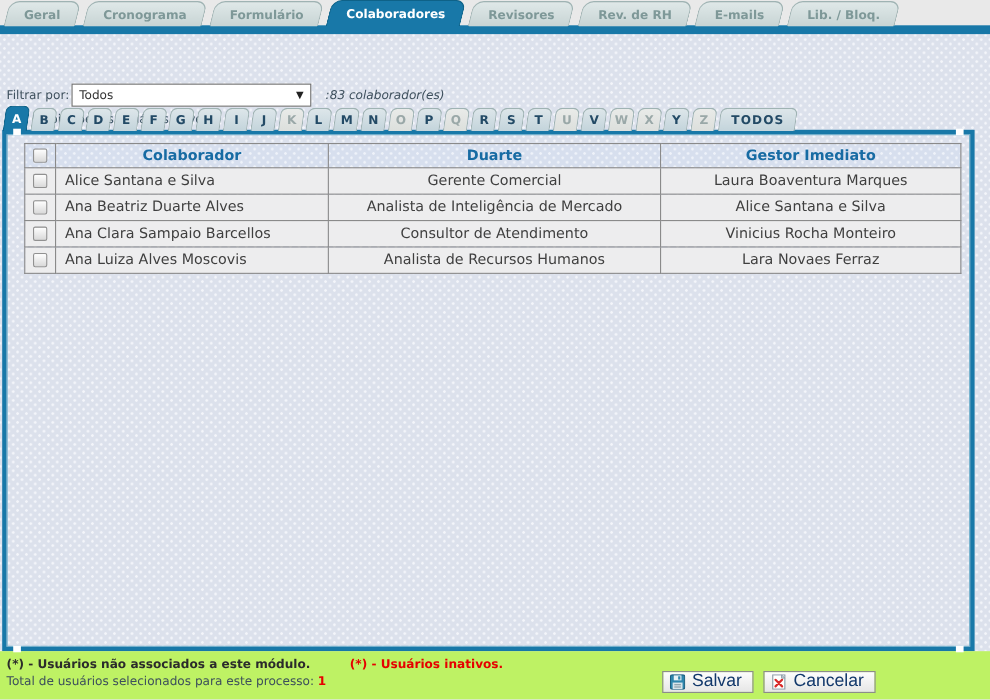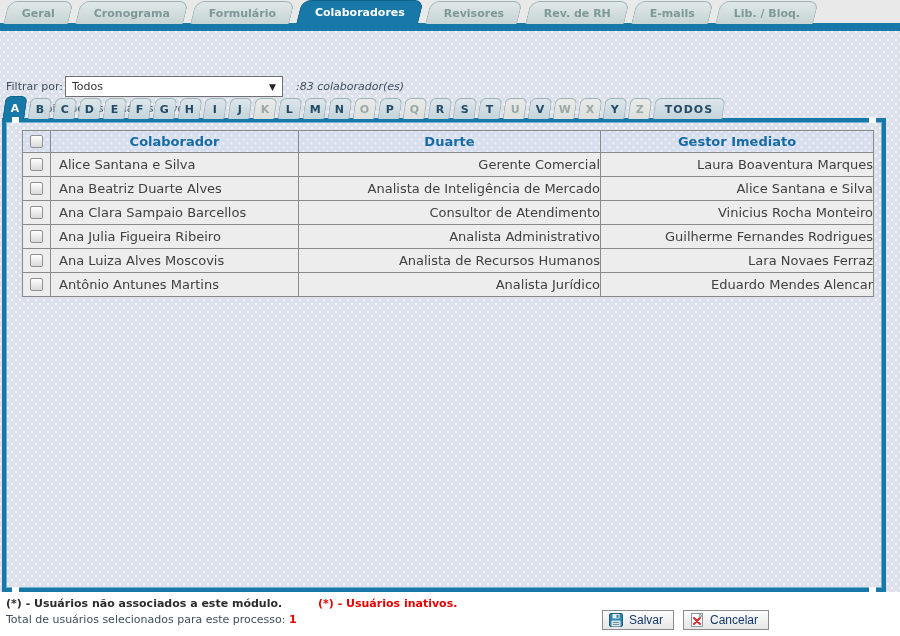--- a/index.html
+++ b/index.html
@@ -87,38 +87,38 @@
   #collab-table th {
     height:22px; color:#176ba3; font-weight:bold; text-align:center;
     background-color:#d7dfee;
     background-image:
       radial-gradient(#eef2f9 1px, transparent 1.4px),
       radial-gradient(#eef2f9 1px, transparent 1.4px);
     background-size:8px 8px; background-position:0 0,4px 4px;
   }
   #collab-table td { height:24px; background:#ededee; }
   td.cell-name { text-align:left; padding-left:8px; }
-  td.cell-center { text-align:right; }
+  td.cell-center { text-align:center; }
   .cbx {
     width:13px; height:13px; margin:0 auto;
     border:1px solid #919191; border-radius:2px;
     background:linear-gradient(#fefefe,#d9d9d9); cursor:pointer;
   }
 
   
-  #footer { position:absolute; left:0; top:592px; width:900px; height:44px; background:#ffffff; }
+  #footer { position:absolute; left:0; top:592px; width:900px; height:44px; background:#bef264; }
   #note-module { position:absolute; left:6px; top:5px; font-weight:bold; color:#2b2b2b; }
   #note-inactive { position:absolute; left:286px; top:5px; font-weight:bold; color:#e60000;margin-left:32px; }
   #total-line { position:absolute; left:6px; top:21px; color:#3d4f5c; }
   #total-value { color:#e60000; font-weight:bold; }
   #footer-buttons { position:absolute; left:602px; top:18px; display:flex; gap:9px; }
   .btn {
     height:20px; padding:0 10px 0 6px; display:flex; align-items:center; gap:6px;
     background:linear-gradient(#fdfdfd,#e6e6e6); border:1px solid #8c8c8c;
-    color:#12386b; font-size:12px; cursor:pointer;
+    color:#12386b; font-size:16px; cursor:pointer;
   }
   .btn svg { display:block; }
 </style>
 </head>
 <body>
 
 <div id="main-tabs">
     <div class="main-tab">
       <span>Geral</span>
     </div>
@@ -287,39 +287,23 @@
               <div class="cbx"></div>
             </td>
             <td class="cell-name">Ana Clara Sampaio Barcellos</td>
             <td class="cell-center">Consultor de Atendimento</td>
             <td class="cell-center">Vinicius Rocha Monteiro</td>
           </tr>
           <tr>
             <td>
               <div class="cbx"></div>
             </td>
-            <td class="cell-name">Ana Julia Figueira Ribeiro</td>
-            <td class="cell-center">Analista Administrativo</td>
-            <td class="cell-center">Guilherme Fernandes Rodrigues</td>
-          </tr>
-          <tr>
-            <td>
-              <div class="cbx"></div>
-            </td>
             <td class="cell-name">Ana Luiza Alves Moscovis</td>
             <td class="cell-center">Analista de Recursos Humanos</td>
             <td class="cell-center">Lara Novaes Ferraz</td>
-          </tr>
-          <tr>
-            <td>
-              <div class="cbx"></div>
-            </td>
-            <td class="cell-name">Antônio Antunes Martins</td>
-            <td class="cell-center">Analista Jurídico</td>
-            <td class="cell-center">Eduardo Mendes Alencar</td>
           </tr>
         </tbody>
     </table>
   </div>
 </div>
 
 <div id="footer">
   <span id="note-module">(*) - Usuários não associados a este módulo.</span>
   <span id="note-inactive">(*) - Usuários inativos.</span>
   <span id="total-line">

